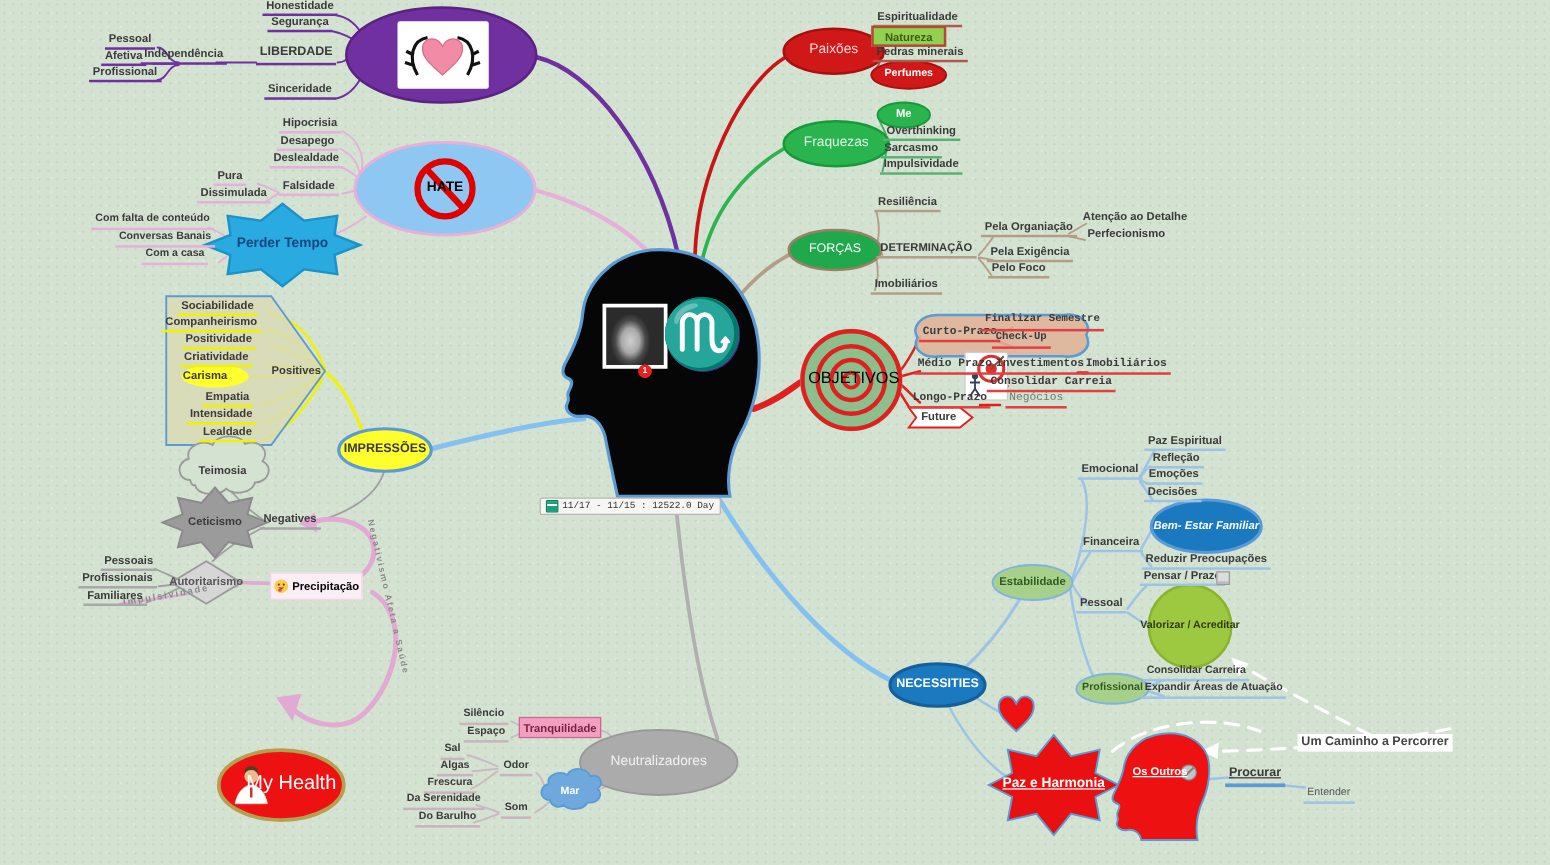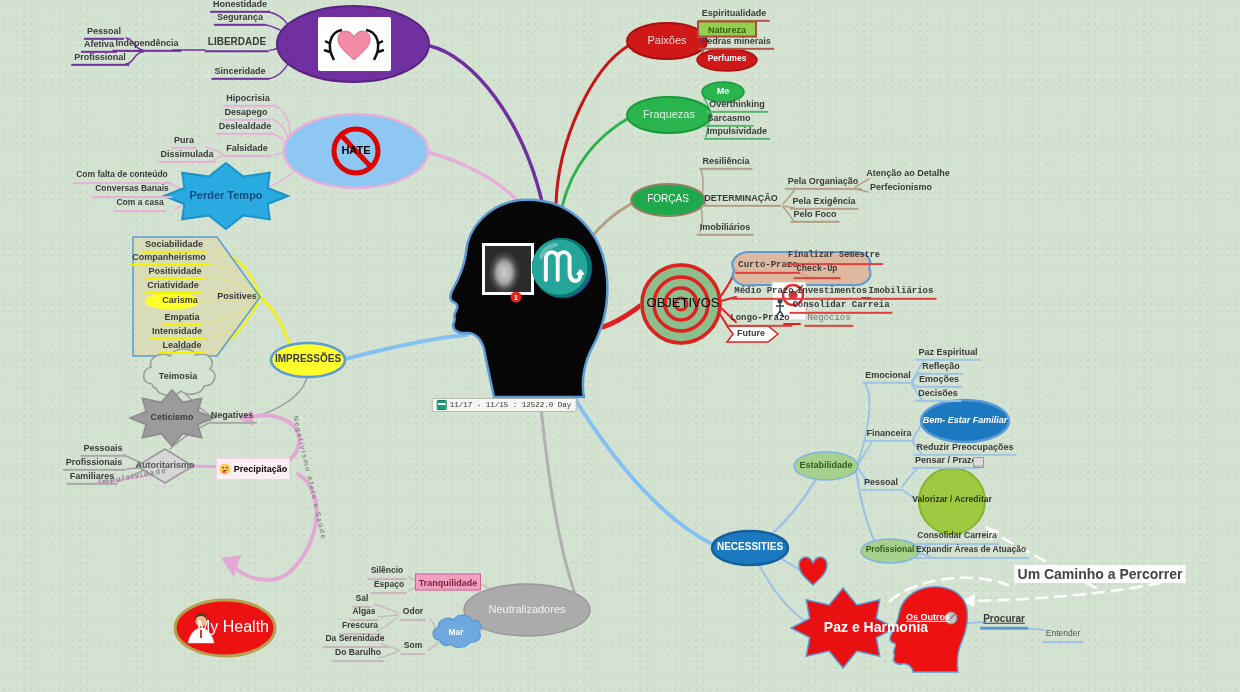--- a/index.html
+++ b/index.html
@@ -314,21 +314,21 @@
 
 <div class="lbl u-pink sm" style="left:122px;top:177px">Com falta de conteúdo</div>
 <div class="lbl u-pink sm" style="left:132px;top:191px">Conversas Banais</div>
 <div class="lbl u-pink sm" style="left:140px;top:205px">Com a casa</div>
 <div class="lbl" style="left:226px;top:196px;font-size:11px;color:#15487c">Perder Tempo</div>
 
 <div class="lbl u-yel" style="left:174px;top:246px">Sociabilidade</div>
 <div class="lbl u-yel" style="left:169px;top:259px">Companheirismo</div>
 <div class="lbl u-yel" style="left:175px;top:273px">Positividade</div>
 <div class="lbl u-yel" style="left:173px;top:287px">Criatividade</div>
-<div class="lbl" style="left:180px;top:301px">Carisma</div>
+<div class="lbl" style="left:164px;top:301px">Carisma</div>
 <div class="lbl u-yel" style="left:182px;top:319px">Empatia</div>
 <div class="lbl u-yel" style="left:177px;top:333px">Intensidade</div>
 <div class="lbl u-yel" style="left:182px;top:347px">Lealdade</div>
 <div class="lbl" style="left:237px;top:297px">Positives</div>
 <div class="lbl" style="left:308px;top:360px;font-size:10px">IMPRESSÕES</div>
 
 <div class="lbl" style="left:178px;top:377px">Teimosia</div>
 <div class="lbl" style="left:172px;top:418px">Ceticismo</div>
 <div class="lbl u-gray" style="left:232px;top:417px">Negatives</div>
 <div class="lbl" style="left:165px;top:466px;color:#555">Autoritarismo</div>
@@ -410,25 +410,25 @@
 <div class="lbl u-blue" style="left:889px;top:435px">Financeira</div>
 <div class="lbl node-white" style="left:965px;top:421px;font-style:italic">Bem- Estar Familiar</div>
 <div class="lbl u-blue" style="left:965px;top:449px">Reduzir Preocupações</div>
 <div class="lbl u-blue" style="left:881px;top:484px">Pessoal</div>
 <div class="lbl u-blue" style="left:946px;top:462px">Pensar / Prazo</div>
 <span class="noteicon" style="left:973px;top:457px"></span>
 <div class="lbl" style="left:952px;top:501px;font-size:8.5px;color:#2f3a12;z-index:5">Valorizar / Acreditar</div>
 <div class="lbl" style="left:890px;top:551px;font-size:8.5px;color:#2e5c1e">Profissional</div>
 <div class="lbl u-blue sm" style="left:957px;top:538px">Consolidar Carreira</div>
 <div class="lbl u-blue sm" style="left:971px;top:552px">Expandir Áreas de Atuação</div>
-<div class="lbl node-white" style="left:876px;top:628px;font-size:14px;z-index:5">Paz e Harmonia</div>
+<div class="lbl node-white" style="left:843px;top:628px;font-size:11px;text-decoration:underline;z-index:5">Paz e Harmonia</div>
 <div class="lbl node-white" style="left:928px;top:618px;text-decoration:underline;z-index:5">Os Outros</div>
 <div class="lbl u-blue-thick" style="left:1004px;top:621px;font-size:10px">Procurar</div>
 <div class="lbl u-blue nrm sm" style="left:1063px;top:636px;color:#555">Entender</div>
-<div class="lbl whitelabel" style="left:1100px;top:574px;font-size:14px;color:#444">Um Caminho a Percorrer</div>
+<div class="lbl whitelabel" style="left:1100px;top:594px;font-size:10px;color:#444">Um Caminho a Percorrer</div>
 
 <div class="photo"></div>
 <div class="scorpio" style="left:562px;top:267px">♏</div>
 <div class="badge" style="left:516px;top:297px">1</div>
 <div class="datebox" style="left:504px;top:405px">
   <span class="cal"></span>
   <span>11/17 - 11/15 : 12522.0 Day</span>
 </div>
 
 </div>

